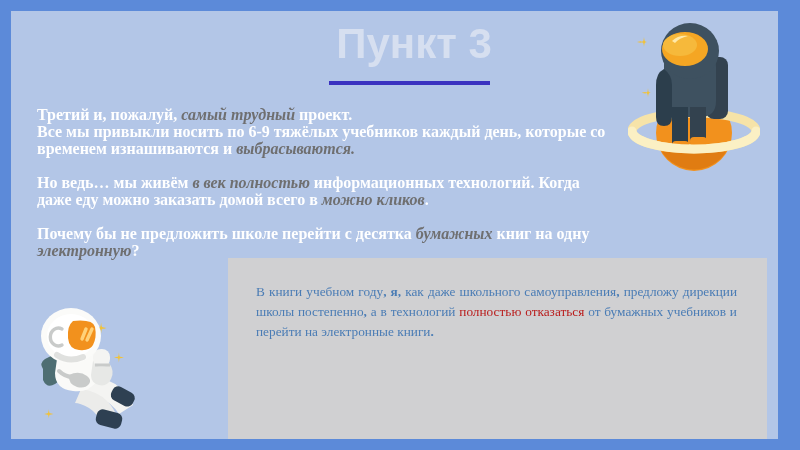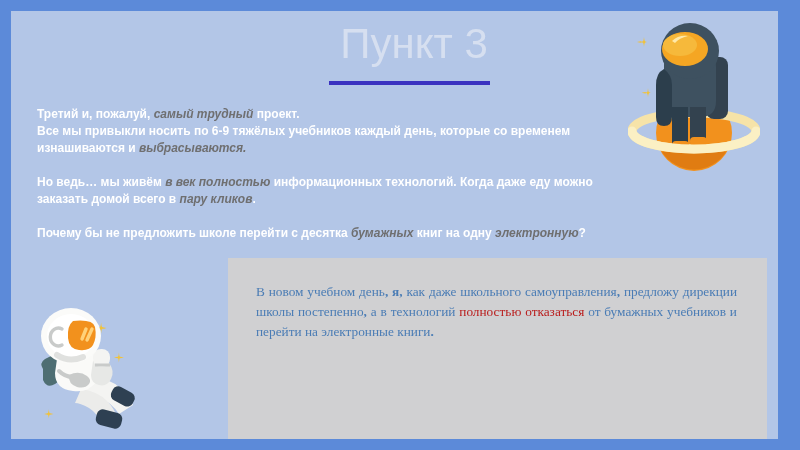--- a/index.html
+++ b/index.html
@@ -36,21 +36,21 @@
     position: absolute;
     left: 318px;
     top: 12px;
     width: 170px;
     text-align: center;
     z-index: 2;
   }
   .title-text {
     font-size: 42px;
     line-height: 0.98;
-    font-weight: 400;
+    font-weight: 700;
     color: #D6DFF0;
     letter-spacing: 0px;
     word-break: break-all;
     white-space: normal;
   }
   .title-rule {
     position: absolute;
     left: 318px;
     top: 70px;
     width: 161px;
@@ -59,24 +59,25 @@
     z-index: 3;
   }
 
   
   .body-copy {
     position: absolute;
     left: 26px;
     top: 95px;
     width: 580px;
     z-index: 4;
-    font-size: 12px;
+    font-size: 16px;
     font-weight: bold;
     line-height: 17px;
     color: #FFFFFF;
+    font-family: Liberation Serif, serif;
   }
   .body-copy p { margin: 0 0 17px 0; }
   .body-copy p:last-child { margin-bottom: 9px; }
   .body-copy em {
     font-style: italic;
     color: #6F6F70;
     font-weight: bold;
   }
   .qmark { color: #FFFFFF; }
 
@@ -161,21 +162,21 @@
         <path d="M4 116 a62 18 0 0 0 124 0" fill="none" stroke="#FBF0C4" stroke-width="9" stroke-linecap="round"></path>
       </svg>
     </div>
 
     <div class="body-copy">
       <p>
         <span>Третий и, пожалуй, </span><em>самый трудный</em><span> проект.</span><br>
         <span>Все мы привыкли носить по 6-9 тяжёлых учебников каждый день, которые со временем изнашиваются и </span><em>выбрасываются.</em>
       </p>
       <p>
-        <span>Но ведь… мы живём </span><em>в век полностью</em><span> информационных технологий. Когда даже еду можно заказать домой всего в </span><em>пару кликов</em><span>.</span>
+        <span>Но ведь… мы живём </span><em>в век полностью</em><span> информационных технологий. Когда даже еду можно заказать домой всего в </span><em>можно кликов</em><span>.</span>
       </p>
       <p>
         <span>Почему бы не предложить школе перейти с десятка </span><em>бумажных</em><span> книг на одну </span><em>электронную</em><span class="qmark">?</span>
       </p>
     </div>
 
     <div class="art astro-float">
       <svg viewBox="0 0 150 140" width="150" height="140" xmlns="http://www.w3.org/2000/svg">
 
         <g fill="#F0C23C" transform="translate(70,18)">
@@ -219,19 +220,19 @@
 
         <path d="M33 26 a8 9 0 1 0 0 16" fill="none" stroke="#C9CBCA" stroke-width="3.4" stroke-linecap="round"></path>
 
         <path d="M28 52 q12 8 26 2" fill="none" stroke="#E0E1DF" stroke-width="6" stroke-linecap="round"></path>
       </svg>
     </div>
 
     <div class="quote-panel">
       <div class="quote-inner">
         <p>
-          <span>В новом учебном день</span><b>, я, </b><span>как даже школьного самоуправления</span><b>, </b><span>предложу дирекции школы постепенно</span><b>, </b><span>а в технологий </span><span class="hl">полностью отказаться</span><span> от бумажных учебников и перейти на электронные книги</span><b>.</b>
+          <span>В книги учебном году</span><b>, я, </b><span>как даже школьного самоуправления</span><b>, </b><span>предложу дирекции школы постепенно</span><b>, </b><span>а в технологий </span><span class="hl">полностью отказаться</span><span> от бумажных учебников и перейти на электронные книги</span><b>.</b>
         </p>
       </div>
     </div>
 
   </div>
 </div>
 
 </body></html>

